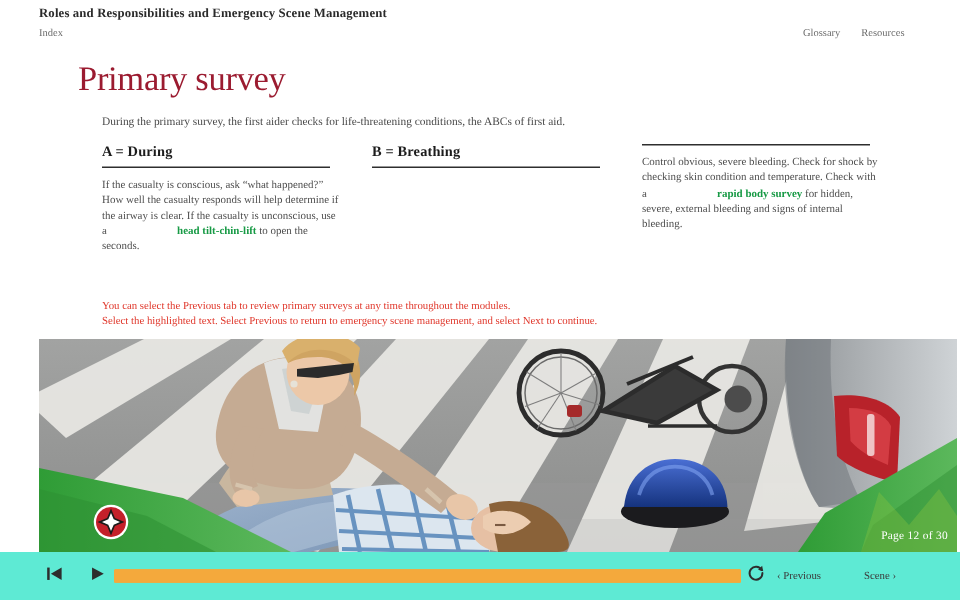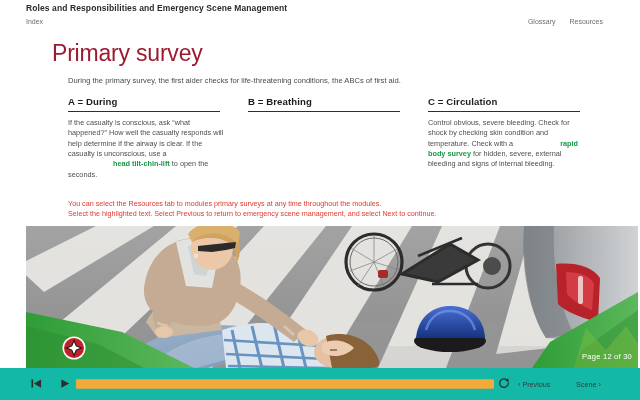--- a/index.html
+++ b/index.html
@@ -2,21 +2,21 @@
 <html><head>
 <meta charset="utf-8">
 <style>
   html,body{margin:0;padding:0;}
   body{
     width:640px;height:400px;overflow:hidden;
     background:#ffffff;
     font-family:"Liberation Sans", sans-serif;
     -webkit-font-smoothing:antialiased;
   }
-  .stage{position:relative;width:625px;height:400px;background:#fff;}
+  .stage{position:relative;width:625px;height:400px;background:#fff;font-family:Liberation Serif, serif;}
 
   
   .course-title{
     position:absolute;left:26px;top:3px;
     font-size:8.5px;font-weight:bold;color:#2b2b2b;letter-spacing:.1px;
   }
   .index-link{
     position:absolute;left:26px;top:18px;
     font-size:7px;color:#6d6d6d;
   }
@@ -74,21 +74,21 @@
   
   .page-indicator{
     position:absolute;right:6px;bottom:7px;
     font-size:7.6px;color:#ffffff;
     letter-spacing:.2px;
   }
 
   
   .bottombar{
     position:absolute;left:0;top:368px;width:640px;height:32px;
-    background:#14b8a6;
+    background:#5eead4;
   }
   .ctrl{
     position:absolute;top:50%;transform:translateY(-50%);
     cursor:pointer;
   }
   .ico-rewind{left:31px;}
   .ico-play{left:60px;}
   .progress-track{
     position:absolute;left:76px;top:50%;transform:translateY(-50%);
     width:418px;height:9px;background:#f4a93c;border-radius:1px;
@@ -127,29 +127,28 @@
       <div class="col-rule"></div>
       <div class="col-body"><span>If the casualty is conscious, ask “what happened?” How well the casualty responds will help determine if the airway is clear. If the casualty is unconscious, use a </span><span class="glink">head tilt-chin-lift</span><span> to open the seconds.</span></div>
     </div>
 
     <div class="col">
       <div class="col-head">B = Breathing</div>
       <div class="col-rule"></div>
     </div>
 
     <div class="col">
-      <div class="col-head">C = Circulation</div>
       <div class="col-rule"></div>
       <div class="col-body"><span>Control obvious, severe bleeding. Check for shock by checking skin condition and temperature. Check with a </span><span class="glink">rapid body survey</span><span> for hidden, severe, external bleeding and signs of internal bleeding.</span></div>
     </div>
 
   </div>
 
   <div class="instructions">
-    <div>You can select the Resources tab to modules primary surveys at any time throughout the modules.</div>
+    <div>You can select the Previous tab to review primary surveys at any time throughout the modules.</div>
     <div>Select the highlighted text. Select Previous to return to emergency scene management, and select Next to continue.</div>
   </div>
 
   <div class="photo">
     <svg viewBox="0 0 612 142" preserveAspectRatio="none">
       <defs>
         <linearGradient id="road" x1="0" y1="0" x2="0" y2="1">
           <stop offset="0" stop-color="#a2a3a2"></stop>
           <stop offset="1" stop-color="#8b8c8b"></stop>
         </linearGradient>

